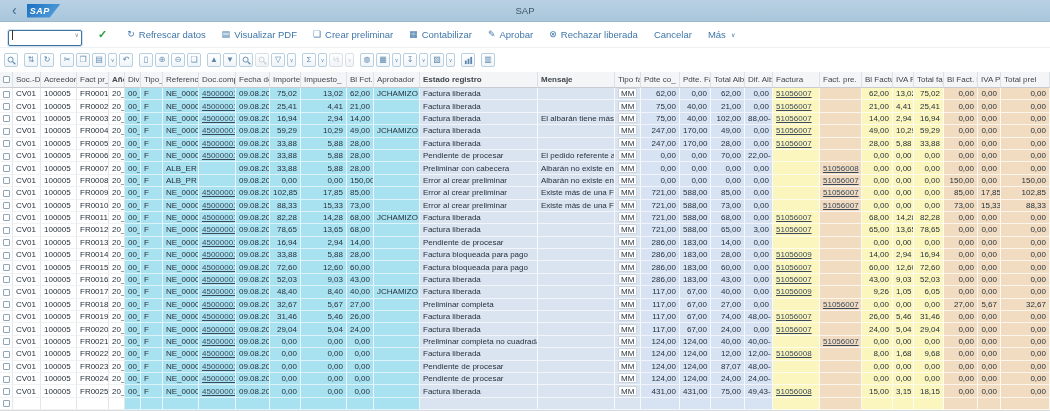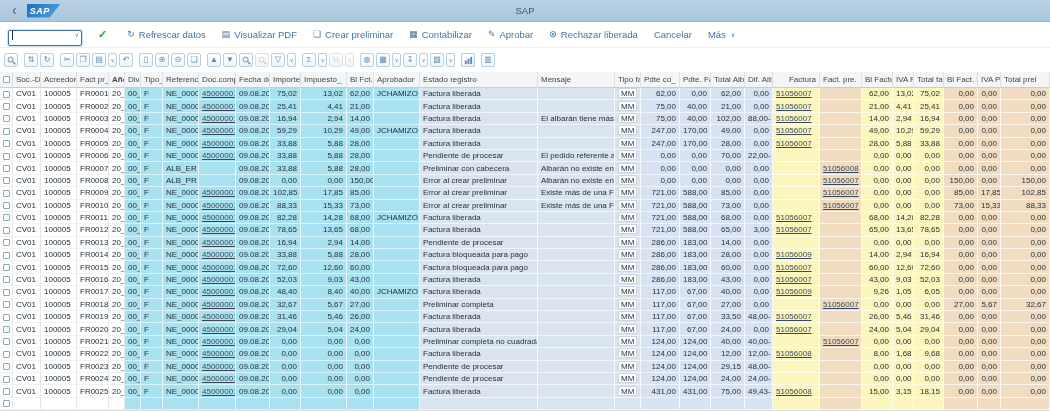--- a/index.html
+++ b/index.html
@@ -197,28 +197,28 @@
           <th data-name="column-header-ano" style="width: 16px; font-weight: bold;">Año</th>
           <th data-name="column-header-div" style="width: 16px;">Div.</th>
           <th data-name="column-header-tipo" style="width: 22px;">Tipo_</th>
           <th data-name="column-header-referencia" style="width: 36px;">Referencia</th>
           <th data-name="column-header-doccompr" style="width: 37px;">Doc.compr.</th>
           <th data-name="column-header-fechadoc" style="width: 34px;">Fecha doc.</th>
           <th data-name="column-header-importe" style="width: 31px;">Importe</th>
           <th data-name="column-header-impuesto" style="width: 46px;">Impuesto_</th>
           <th data-name="column-header-blfctdw" style="width: 27px;">Bl Fct. DW</th>
           <th data-name="column-header-aprobador" style="width: 46px;">Aprobador</th>
-          <th data-name="column-header-estado" style="width: 118px;">Estado registro</th>
-          <th data-name="column-header-mensaje" style="width: 77px;">Mensaje</th>
+          <th data-name="column-header-estado" style="width: 118px; font-weight: bold;">Estado registro</th>
+          <th data-name="column-header-mensaje" style="width: 77px; font-weight: bold;">Mensaje</th>
           <th data-name="column-header-tipofa" style="width: 26px;">Tipo fa_</th>
           <th data-name="column-header-totalco" style="width: 39px;">Pdte co_</th>
           <th data-name="column-header-pdtefact" style="width: 31px;">Pdte. Fact</th>
           <th data-name="column-header-totalalb" style="width: 34px;">Total Alb.</th>
           <th data-name="column-header-difalb" style="width: 28px;">Dif. Alb.</th>
-          <th data-name="column-header-factura" style="width: 47px; text-align: right;">Factura</th>
+          <th data-name="column-header-factura" style="width: 47px;">Factura</th>
           <th data-name="column-header-factpre" style="width: 42px; margin-top: 9px;">Fact. pre.</th>
           <th data-name="column-header-blfactura" style="width: 31px;">Bl Factura</th>
           <th data-name="column-header-ivafa" style="width: 21px;">IVA Fa_</th>
           <th data-name="column-header-totalfa" style="width: 30px;">Total fa_</th>
           <th data-name="column-header-blfactp" style="width: 34px;">Bl Fact. P</th>
           <th data-name="column-header-ivapre" style="width: 23px;">IVA Pre.</th>
           <th data-name="column-header-totalprel" style="width: 49px;">Total prel</th>
         </tr>
       </thead>
     <tbody data-name="table-body">
@@ -793,21 +793,21 @@
           <td class="g-c" data-name="cell-fechadoc">09.08.2022</td>
           <td class="g-c al-r" data-name="cell-importe">31,46</td>
           <td class="g-c al-r" data-name="cell-impuesto">5,46</td>
           <td class="g-c al-r" data-name="cell-blfctdw">26,00</td>
           <td class="g-c" data-name="cell-aprobador"></td>
           <td class="g-s" data-name="cell-estado">Factura liberada</td>
           <td class="g-s" data-name="cell-mensaje"></td>
           <td class="g-s" data-name="cell-tipofa"><span class="mm-box" data-name="tipo-fa-value">MM</span></td>
           <td class="g-b al-r" data-name="cell-totalco">117,00</td>
           <td class="g-b al-r" data-name="cell-pdtefact">67,00</td>
-          <td class="g-b al-r" data-name="cell-totalalb">33,50</td>
+          <td class="g-b al-r" data-name="cell-totalalb">74,00</td>
           <td class="g-b al-r" data-name="cell-difalb">48,00-</td>
           <td class="g-y" data-name="cell-factura"><a class="cell-link" data-name="factura-link">51056007</a></td>
           <td class="g-o" data-name="cell-factpre"></td>
           <td class="g-y al-r" data-name="cell-blfactura">26,00</td>
           <td class="g-y al-r" data-name="cell-ivafa">5,46</td>
           <td class="g-y al-r" data-name="cell-totalfa">31,46</td>
           <td class="g-o al-r" data-name="cell-blfactp">0,00</td>
           <td class="g-o al-r" data-name="cell-ivapre">0,00</td>
           <td class="g-o al-r" data-name="cell-totalprel">0,00</td>
         </tr>
@@ -917,21 +917,21 @@
           <td class="g-c" data-name="cell-fechadoc">09.08.2022</td>
           <td class="g-c al-r" data-name="cell-importe">0,00</td>
           <td class="g-c al-r" data-name="cell-impuesto">0,00</td>
           <td class="g-c al-r" data-name="cell-blfctdw">0,00</td>
           <td class="g-c" data-name="cell-aprobador"></td>
           <td class="g-s" data-name="cell-estado">Pendiente de procesar</td>
           <td class="g-s" data-name="cell-mensaje"></td>
           <td class="g-s" data-name="cell-tipofa"><span class="mm-box" data-name="tipo-fa-value">MM</span></td>
           <td class="g-b al-r" data-name="cell-totalco">124,00</td>
           <td class="g-b al-r" data-name="cell-pdtefact">124,00</td>
-          <td class="g-b al-r" data-name="cell-totalalb">29,15</td>
+          <td class="g-b al-r" data-name="cell-totalalb">87,07</td>
           <td class="g-b al-r" data-name="cell-difalb">48,00-</td>
           <td class="g-y" data-name="cell-factura"></td>
           <td class="g-o" data-name="cell-factpre"></td>
           <td class="g-y al-r" data-name="cell-blfactura">0,00</td>
           <td class="g-y al-r" data-name="cell-ivafa">0,00</td>
           <td class="g-y al-r" data-name="cell-totalfa">0,00</td>
           <td class="g-o al-r" data-name="cell-blfactp">0,00</td>
           <td class="g-o al-r" data-name="cell-ivapre">0,00</td>
           <td class="g-o al-r" data-name="cell-totalprel">0,00</td>
         </tr>

